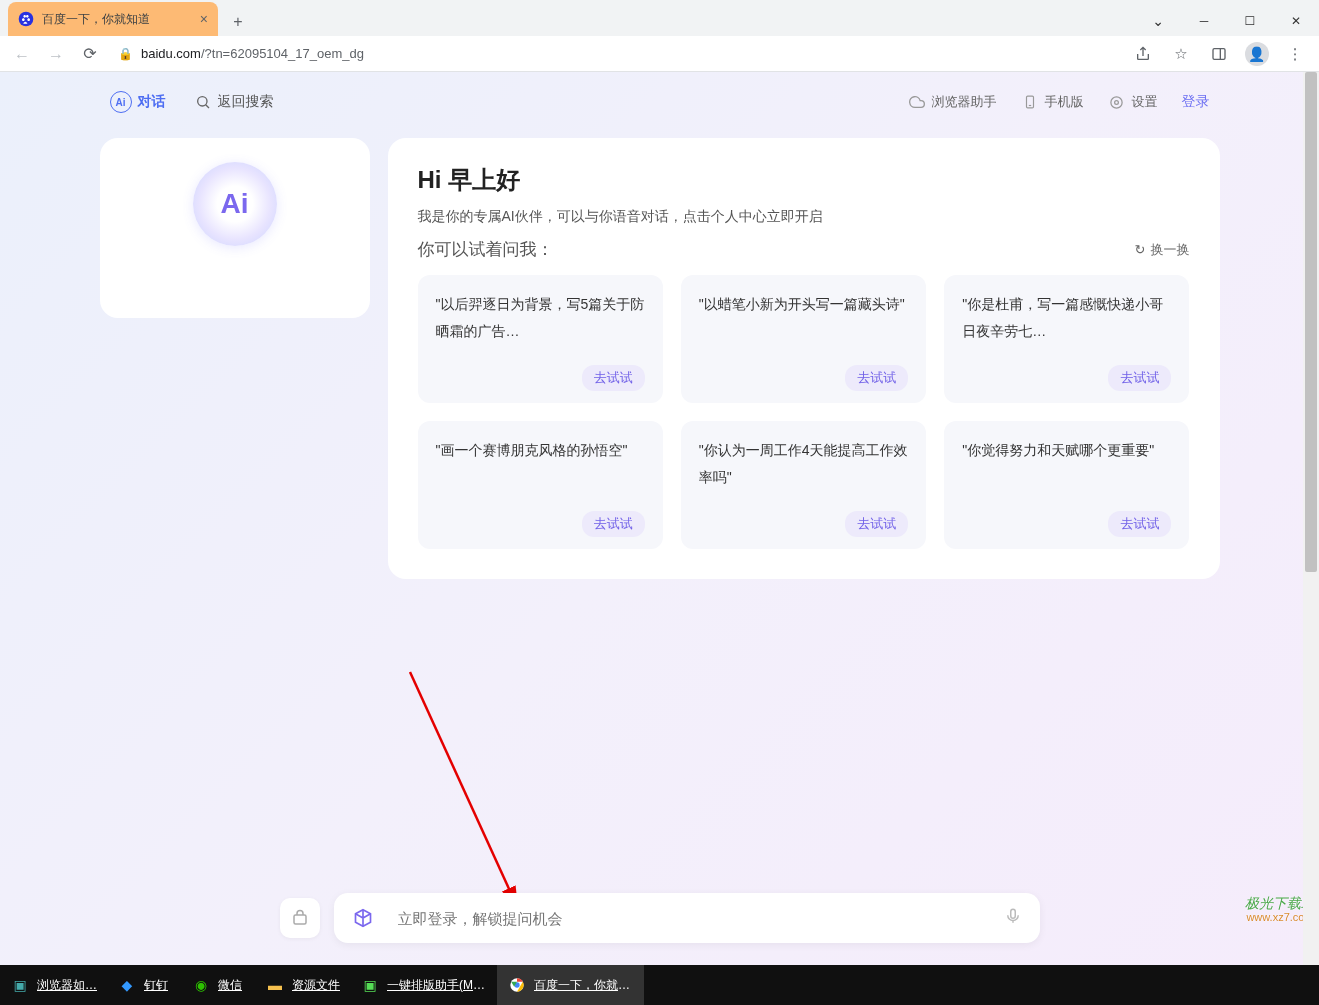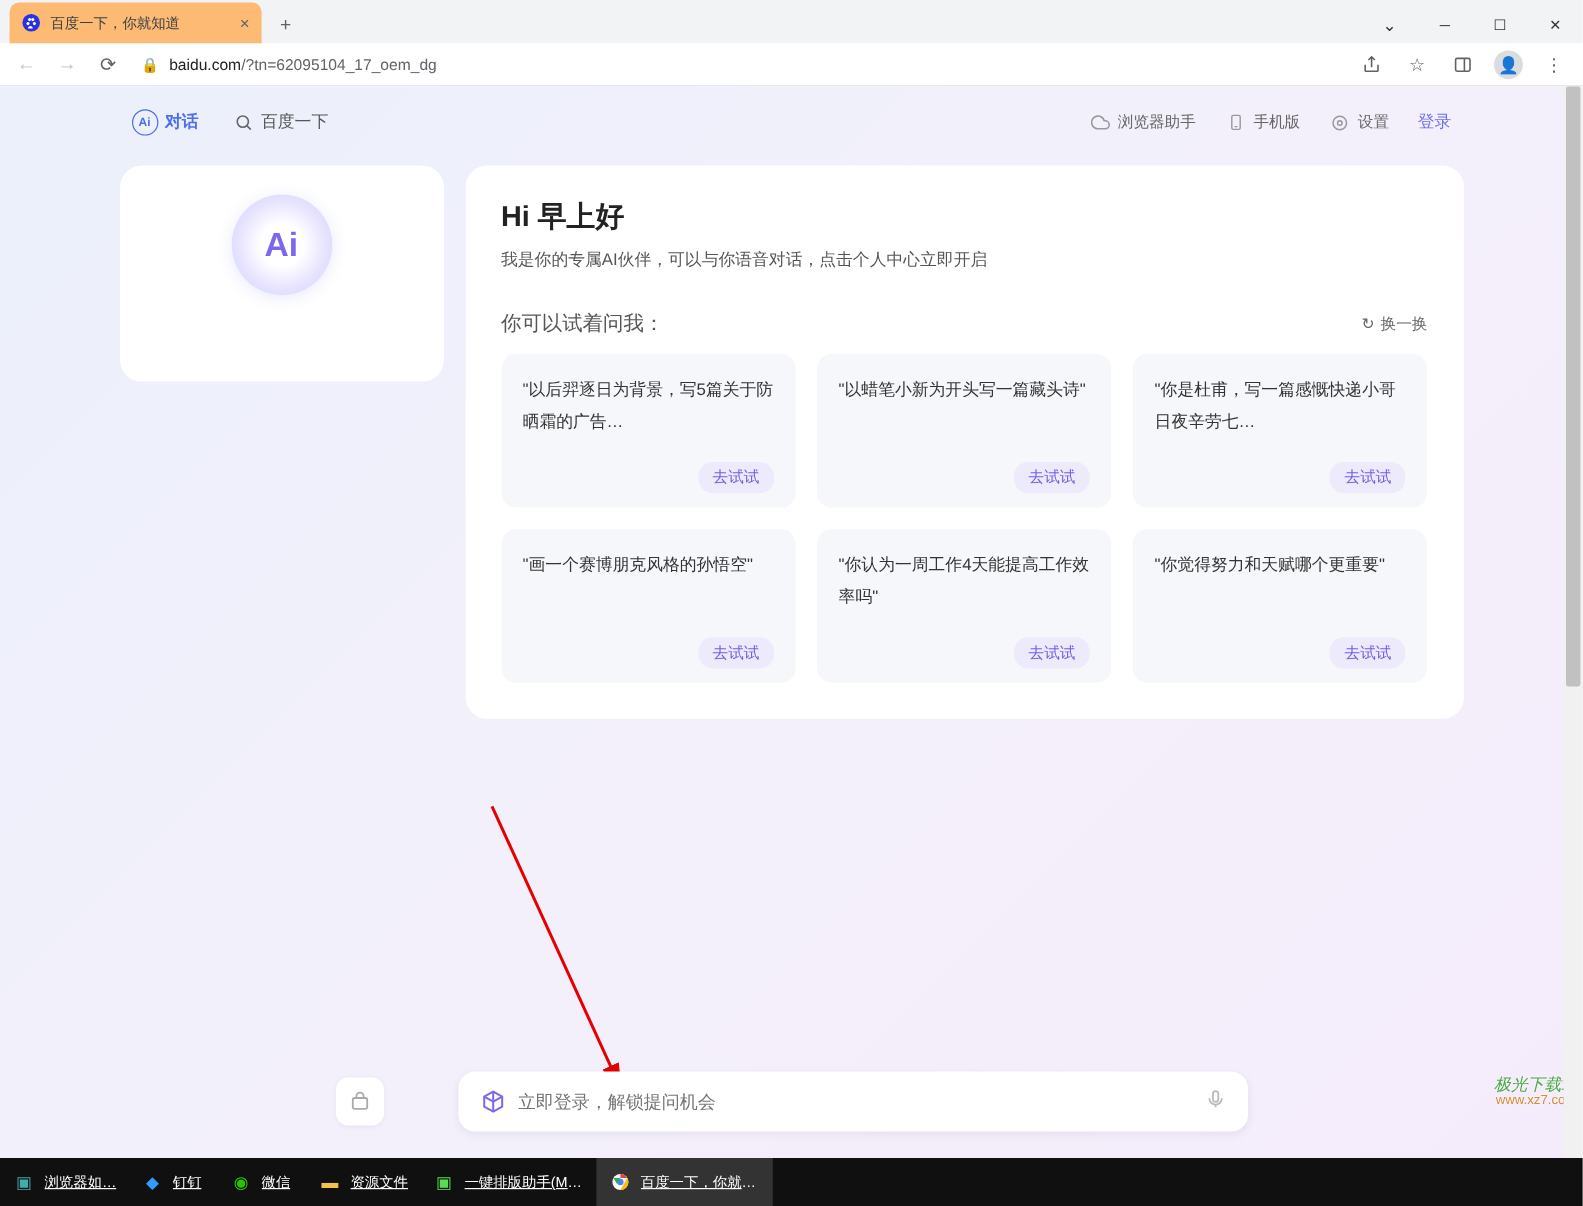--- a/index.html
+++ b/index.html
@@ -38,34 +38,34 @@
 .nav-right .nav-item { color: #666; font-size: 13px; }
 .login-link { color: #6b6ef2; font-size: 14px; cursor: pointer; }
 
 .body-row { display: flex; gap: 18px; margin-top: 6px; }
 .sidebar { width: 270px; height: 180px; background: #fff; border-radius: 18px; display: flex; align-items: flex-start; justify-content: center; padding-top: 24px; }
 .ai-logo { width: 84px; height: 84px; border-radius: 50%; background: radial-gradient(circle, #fff 30%, #e8e4ff 60%, #c7d0ff 100%); display: flex; align-items: center; justify-content: center; box-shadow: 0 2px 12px rgba(100,100,255,0.15); }
 .ai-logo span { font-size: 28px; font-weight: 600; color: #7b68ee; }
 
 .main-card { flex: 1; background: #fff; border-radius: 18px; padding: 26px 30px 30px; }
 .greeting { font-size: 24px; font-weight: 700; color: #222; margin-bottom: 12px; }
-.subtitle { font-size: 14px; color: #555; margin-bottom: 32px; }
+.subtitle { font-size: 14px; color: #555; margin-bottom: 12px; }
 .prompt-row { display: flex; align-items: center; justify-content: space-between; margin-bottom: 14px; }
 .prompt-label { font-size: 17px; color: #555; }
 .refresh { display: flex; align-items: center; gap: 5px; font-size: 13px; color: #666; cursor: pointer; }
 
 .cards { display: grid; grid-template-columns: repeat(3, 1fr); gap: 18px; }
 .card { background: #f6f7fb; border-radius: 12px; padding: 16px 18px 12px; height: 128px; display: flex; flex-direction: column; cursor: pointer; }
 .card-text { font-size: 14px; color: #333; line-height: 1.9; flex: 1; overflow: hidden; }
 .card-btn { align-self: flex-end; background: #edeafb; color: #7161e8; font-size: 13px; padding: 4px 12px; border-radius: 12px; cursor: pointer; }
 
 
 .input-area { position: absolute; bottom: 22px; left: 50%; transform: translateX(-50%); width: 760px; display: flex; align-items: center; gap: 14px; }
 .tool-btn { width: 40px; height: 40px; background: #fff; border-radius: 10px; display: flex; align-items: center; justify-content: center; color: #999; font-size: 18px; cursor: pointer; box-shadow: 0 1px 4px rgba(0,0,0,0.05); }
-.input-box { flex: 1; height: 50px; background: #fff; border-radius: 14px; display: flex; align-items: center; padding: 16px 18px; gap: 10px; box-shadow: 0 2px 8px rgba(0,0,0,0.06); margin-left: 48px; }
+.input-box { flex: 1; height: 50px; background: #fff; border-radius: 14px; display: flex; align-items: center; padding: 16px 18px; gap: 24px; box-shadow: 0 2px 8px rgba(0,0,0,0.06); }
 .cube-ico { width: 22px; height: 22px; display: flex; align-items: center; justify-content: center; color: #7b68ee; }
 .input-text { flex: 1; font-size: 15px; color: #999; border: none; outline: none; background: transparent; }
 .mic-ico { color: #bbb; font-size: 18px; cursor: pointer; }
 
 
 .arrow-svg { position: absolute; top: 590px; left: 400px; pointer-events: none; }
 
 
 .taskbar { position: absolute; bottom: 0; left: 0; right: 0; height: 40px; background: #101010; display: flex; align-items: center; }
 .task-item { height: 40px; display: flex; align-items: center; gap: 7px; padding: 0 10px; color: #fff; font-size: 12px; cursor: pointer; min-width: 74px; }
@@ -137,21 +137,21 @@
         <span class="ai-badge">Ai</span>
         <span>对话</span>
       </div>
       <div class="nav-item">
         <span class="ico">
           <svg width="16" height="16" viewBox="0 0 24 24" fill="none" stroke="#666" stroke-width="2">
               <circle cx="11" cy="11" r="7"></circle>
               <line x1="21" y1="21" x2="16" y2="16"></line>
             </svg>
         </span>
-        <span>百度一下</span>
+        <span>返回搜索</span>
       </div>
       <div class="nav-spacer"></div>
       <div class="nav-right">
         <div class="nav-item">
           <span class="ico">
             <svg width="16" height="16" viewBox="0 0 24 24" fill="none" stroke="#999" stroke-width="2">
                 <path d="M18 10h-1.26A8 8 0 109 20h9a5 5 0 000-10z"></path>
               </svg>
           </span>
           <span>浏览器助手</span>

